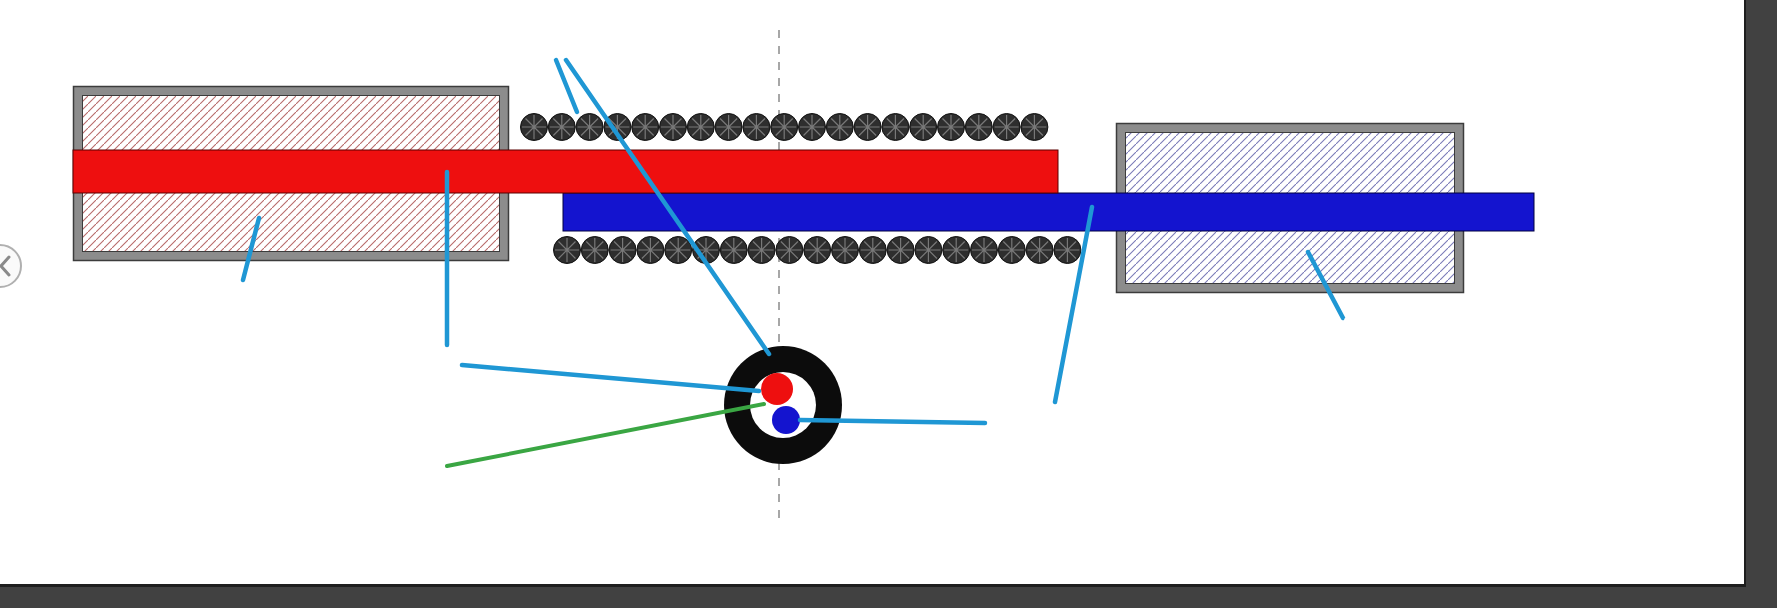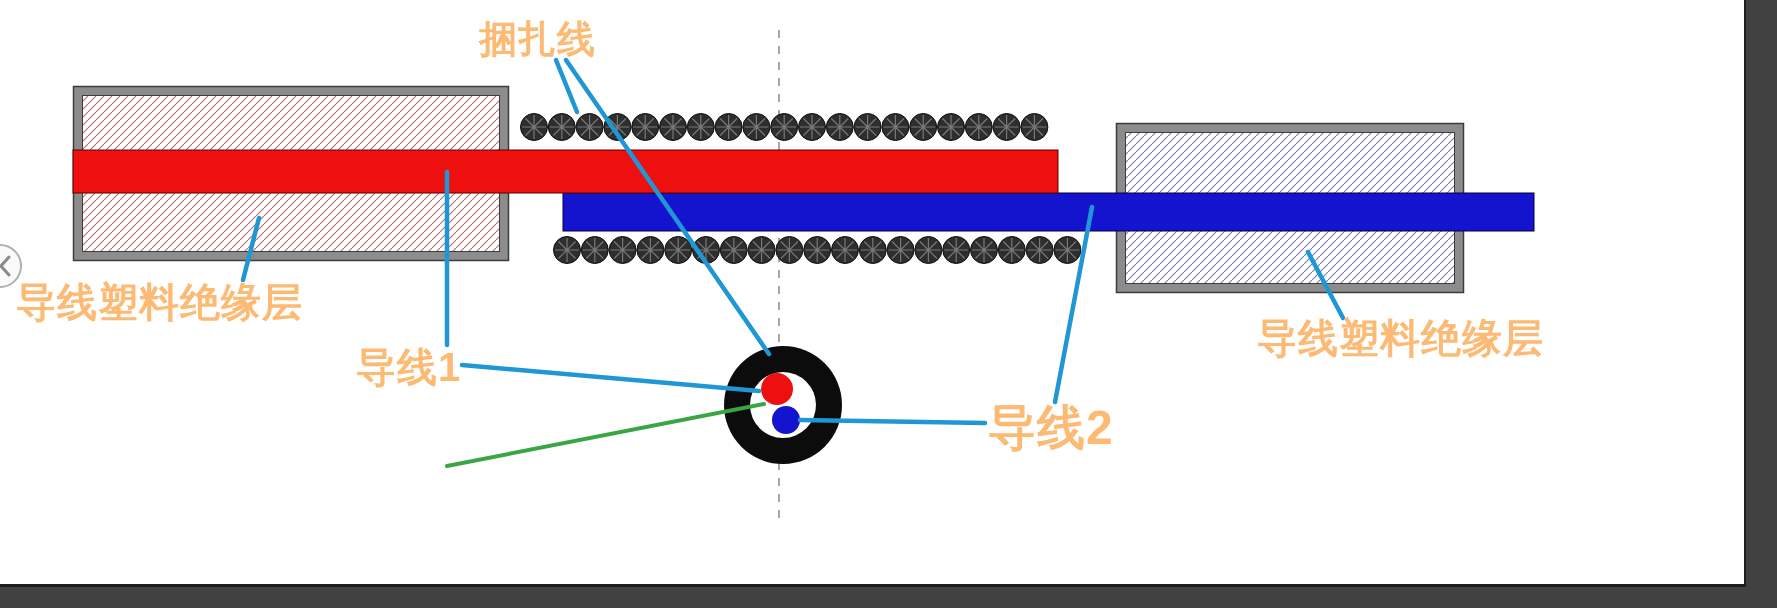--- a/index.html
+++ b/index.html
@@ -6,21 +6,21 @@
   #stage{
     position:relative;width:1777px;height:608px;overflow:hidden;
     background:#414141;font-family:"Liberation Sans","DejaVu Sans",sans-serif;
   }
   #page{
     position:absolute;left:0;top:0;width:1746px;height:587px;background:#ffffff;
     border-right:2px solid #1e1e1e;border-bottom:3px solid #1e1e1e;box-sizing:border-box;
   }
   #diagram{position:absolute;left:0;top:0;}
   .label{
-    position:absolute;font-weight:bold;color:#fdba74;white-space:nowrap;line-height:1;
+    position:absolute;font-weight:bold;color:#ffffff;white-space:nowrap;line-height:1;
     letter-spacing:1px;z-index:5;
   }
 </style>
 </head>
 <body>
 
 <div id="stage">
   <div id="page"></div>
 
   <svg id="diagram" width="1777" height="608" viewBox="0 0 1777 608">

